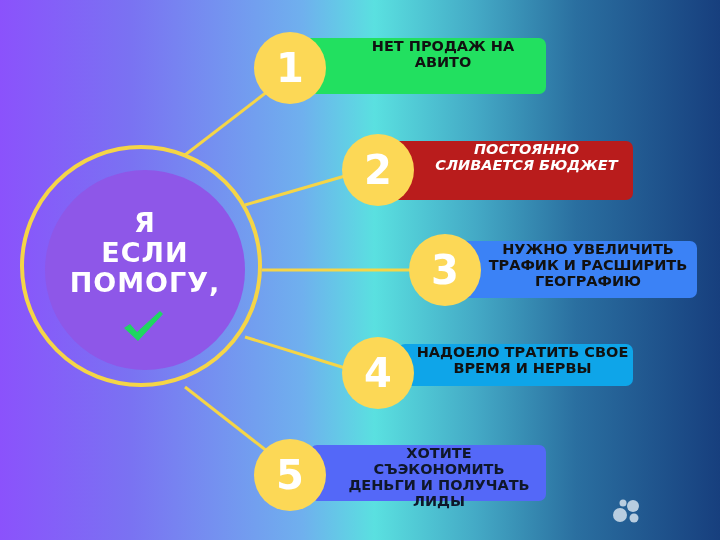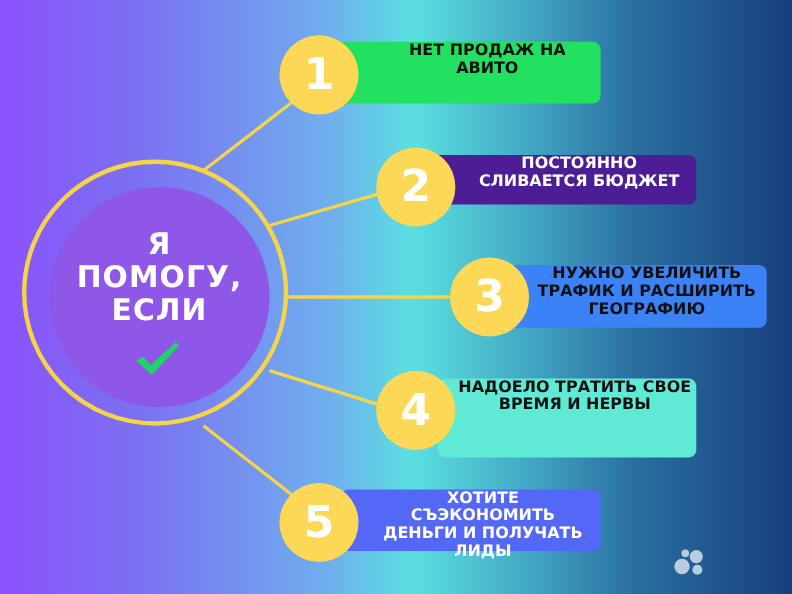--- a/index.html
+++ b/index.html
@@ -33,56 +33,56 @@
   <line x1="245" y1="205" x2="345" y2="176" stroke="#f5d547" stroke-width="3"></line>
   <line x1="262" y1="270" x2="410" y2="270" stroke="#f5d547" stroke-width="3"></line>
   <line x1="245" y1="337" x2="345" y2="368" stroke="#f5d547" stroke-width="3"></line>
   <line x1="185" y1="387" x2="272" y2="455" stroke="#f5d547" stroke-width="3"></line>
 </svg>
 
 <div class="ring"></div>
 <div class="disk"></div>
 <div class="center-text">
   <div>Я</div>
+  <div>ЕСЛИ</div>
   <div>ПОМОГУ,</div>
-  <div>ЕСЛИ</div>
 </div>
 <svg class="check" width="42" height="36" viewBox="0 0 42 36">
   <path d="M2 20 L8 16 L15 24 L38 3 L41 6 L16 33 Z" fill="#1ed760"></path>
 </svg>
 
 <div class="box" style="left:300px; top:38px; width:246px; height:56px; background:#22e060; color:#111; padding-left:40px;">
   <span style="max-width:160px;">НЕТ ПРОДАЖ НА АВИТО</span>
 </div>
 <div class="badge" style="left:254px; top:32px;">
   <span>1</span>
 </div>
 
-<div class="box" style="left:392px; top:141px; width:241px; height:45px; background:#4c1d95; color:#fff; padding-left:28px;">
+<div class="box" style="left:392px; top:141px; width:241px; height:59px; background:#b91c1c; color:#fff; padding-left:28px;font-style:italic;">
   <span style="max-width:190px;">ПОСТОЯННО СЛИВАЕТСЯ БЮДЖЕТ</span>
 </div>
 <div class="badge" style="left:342px; top:134px;">
   <span>2</span>
 </div>
 
 <div class="box" style="left:455px; top:241px; width:242px; height:57px; background:#3b82f6; color:#111; padding-left:24px;">
   <span style="max-width:210px;">НУЖНО УВЕЛИЧИТЬ ТРАФИК И РАСШИРИТЬ ГЕОГРАФИЮ</span>
 </div>
 <div class="badge" style="left:409px; top:234px;">
   <span>3</span>
 </div>
 
-<div class="box" style="left:398px; top:344px; width:235px; height:72px; background:#5eead4; color:#111; padding-left:14px;">
+<div class="box" style="left:398px; top:344px; width:235px; height:42px; background:#0ea5e9; color:#111; padding-left:14px;">
   <span style="max-width:220px;">НАДОЕЛО ТРАТИТЬ СВОЕ ВРЕМЯ И НЕРВЫ</span>
 </div>
 <div class="badge" style="left:342px; top:337px;">
   <span>4</span>
 </div>
 
-<div class="box" style="left:310px; top:445px; width:236px; height:56px; background:#5468f8; color:#ffffff; padding-left:22px;">
+<div class="box" style="left:310px; top:445px; width:236px; height:56px; background:#5468f8; color:#0f172a; padding-left:22px;">
   <span style="max-width:200px;">ХОТИТЕ СЪЭКОНОМИТЬ ДЕНЬГИ И ПОЛУЧАТЬ ЛИДЫ</span>
 </div>
 <div class="badge" style="left:254px; top:439px;">
   <span>5</span>
 </div>
 
 <div class="logo">
   <svg width="30" height="26" viewBox="0 0 30 26">
     <circle cx="8" cy="17" r="7" fill="#b8cde0"></circle>
     <circle cx="21" cy="8" r="6" fill="#b8cde0"></circle>

